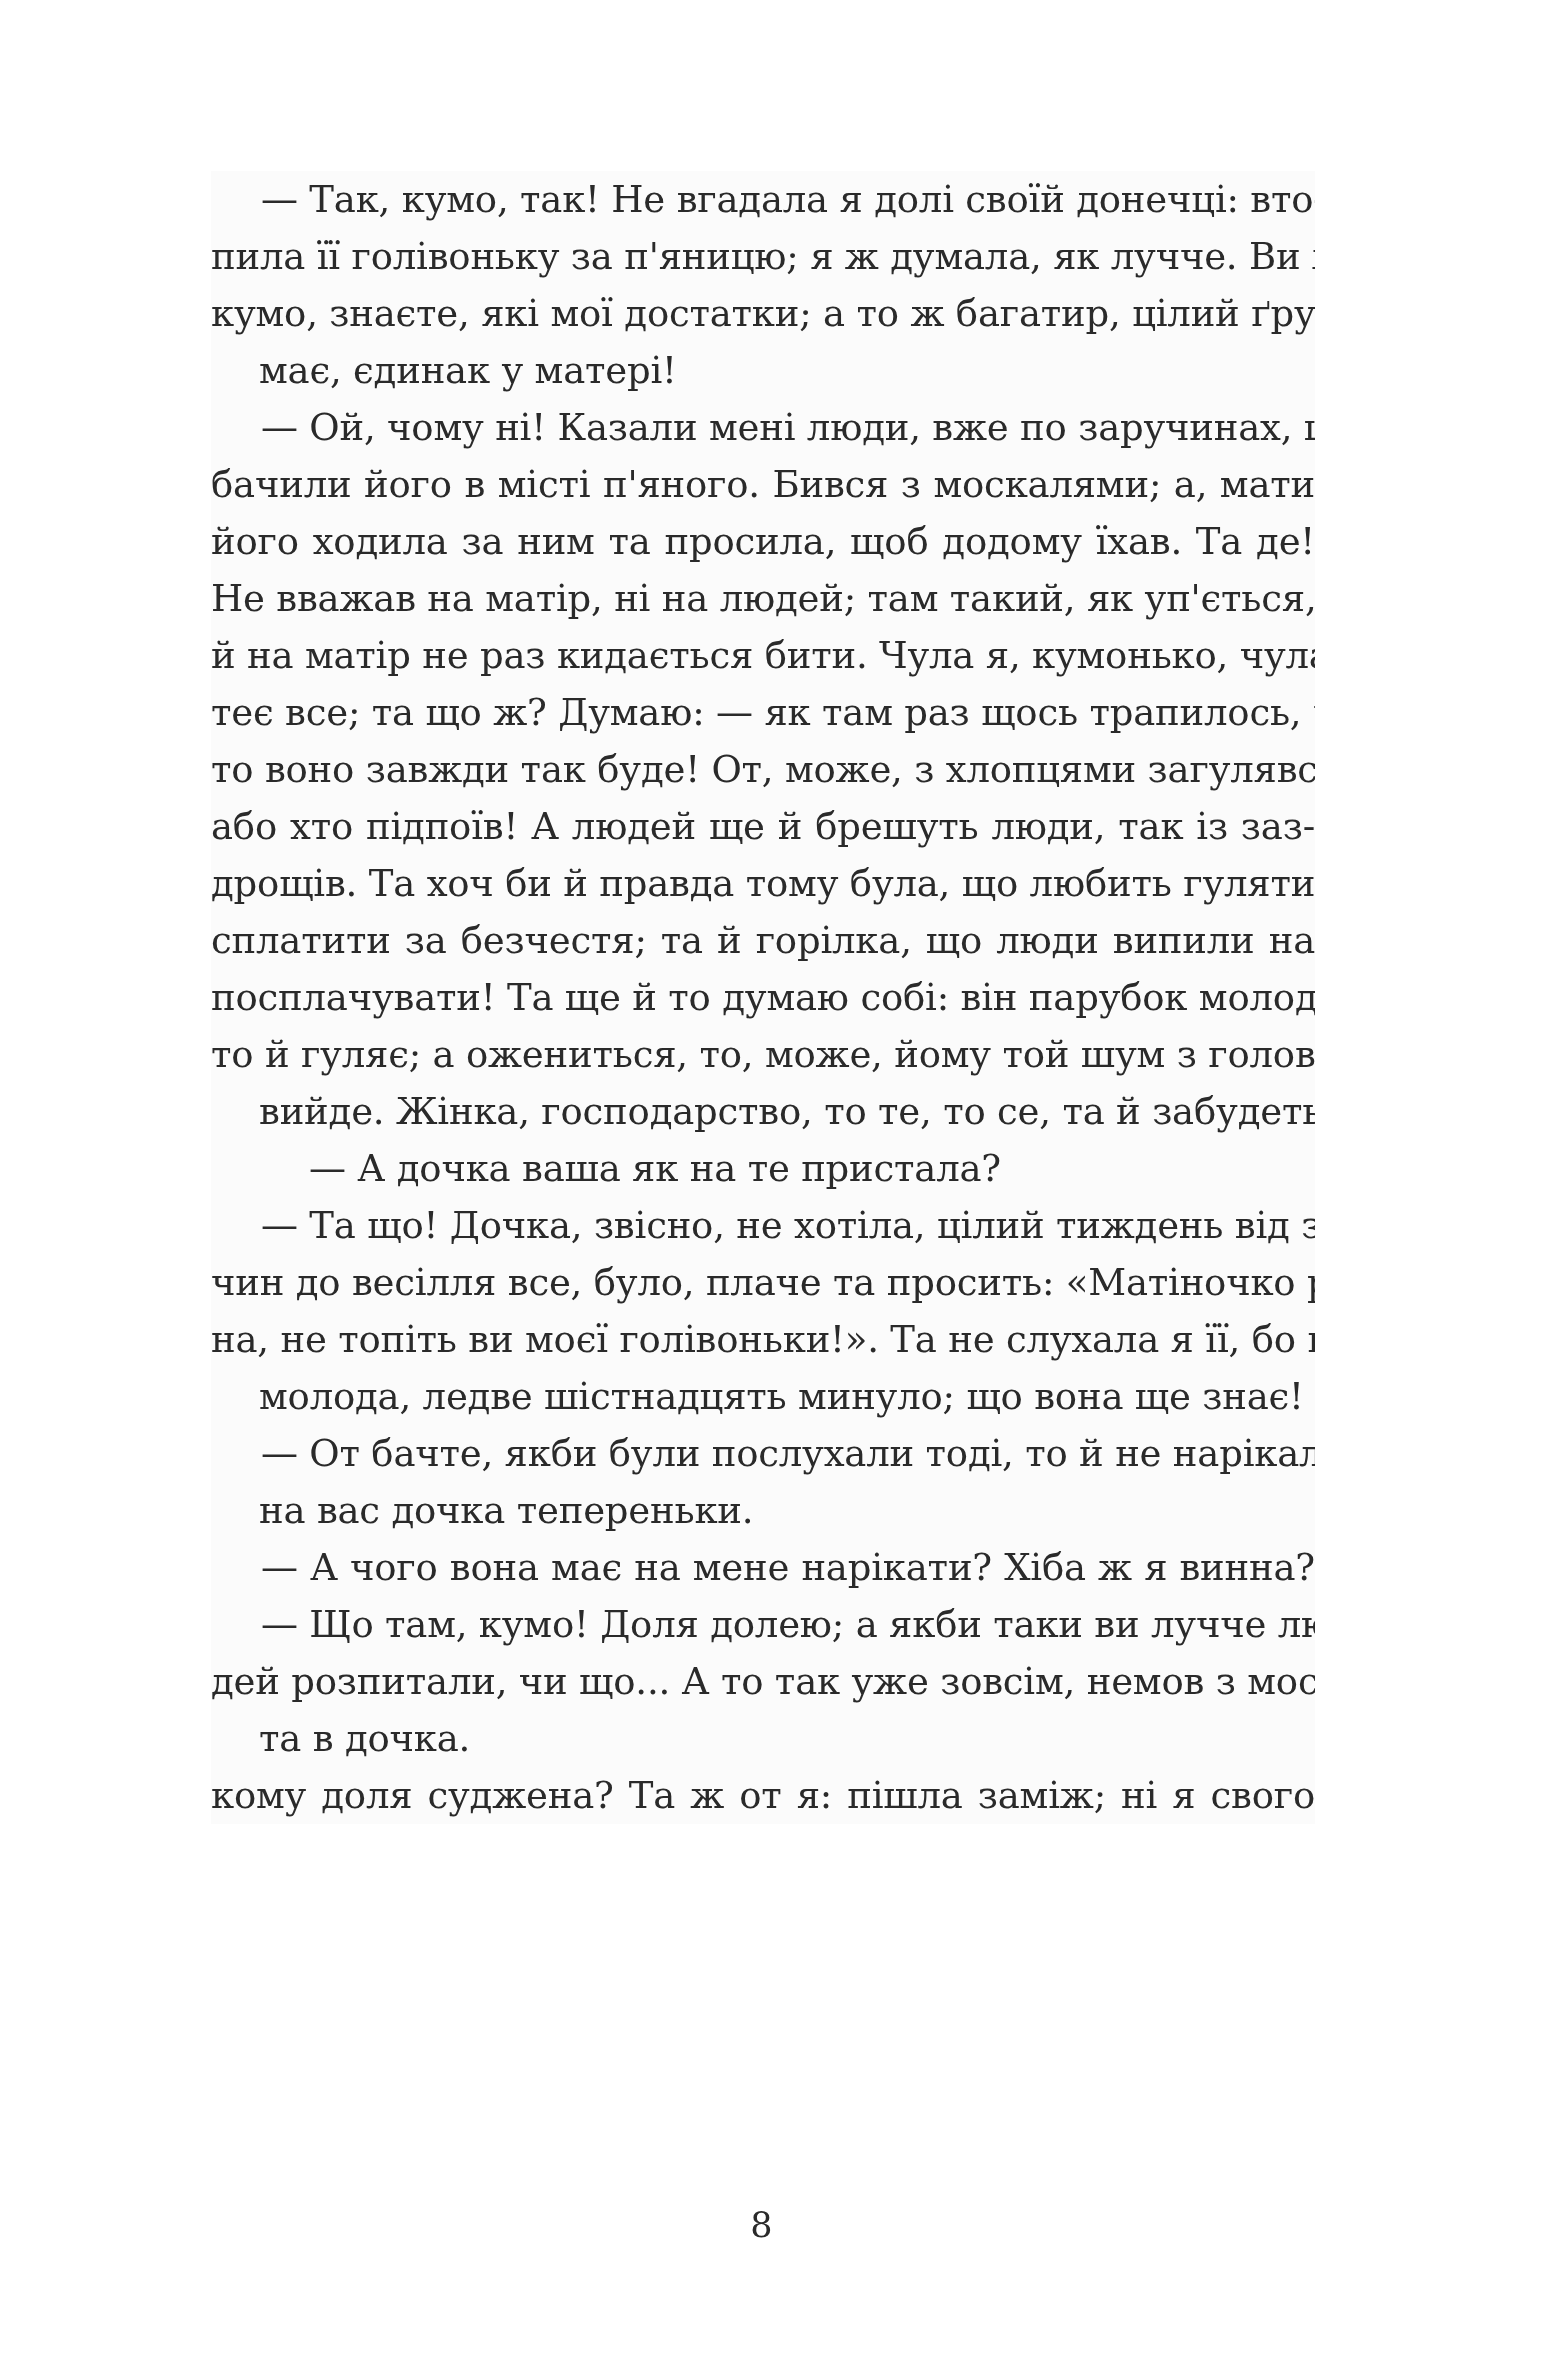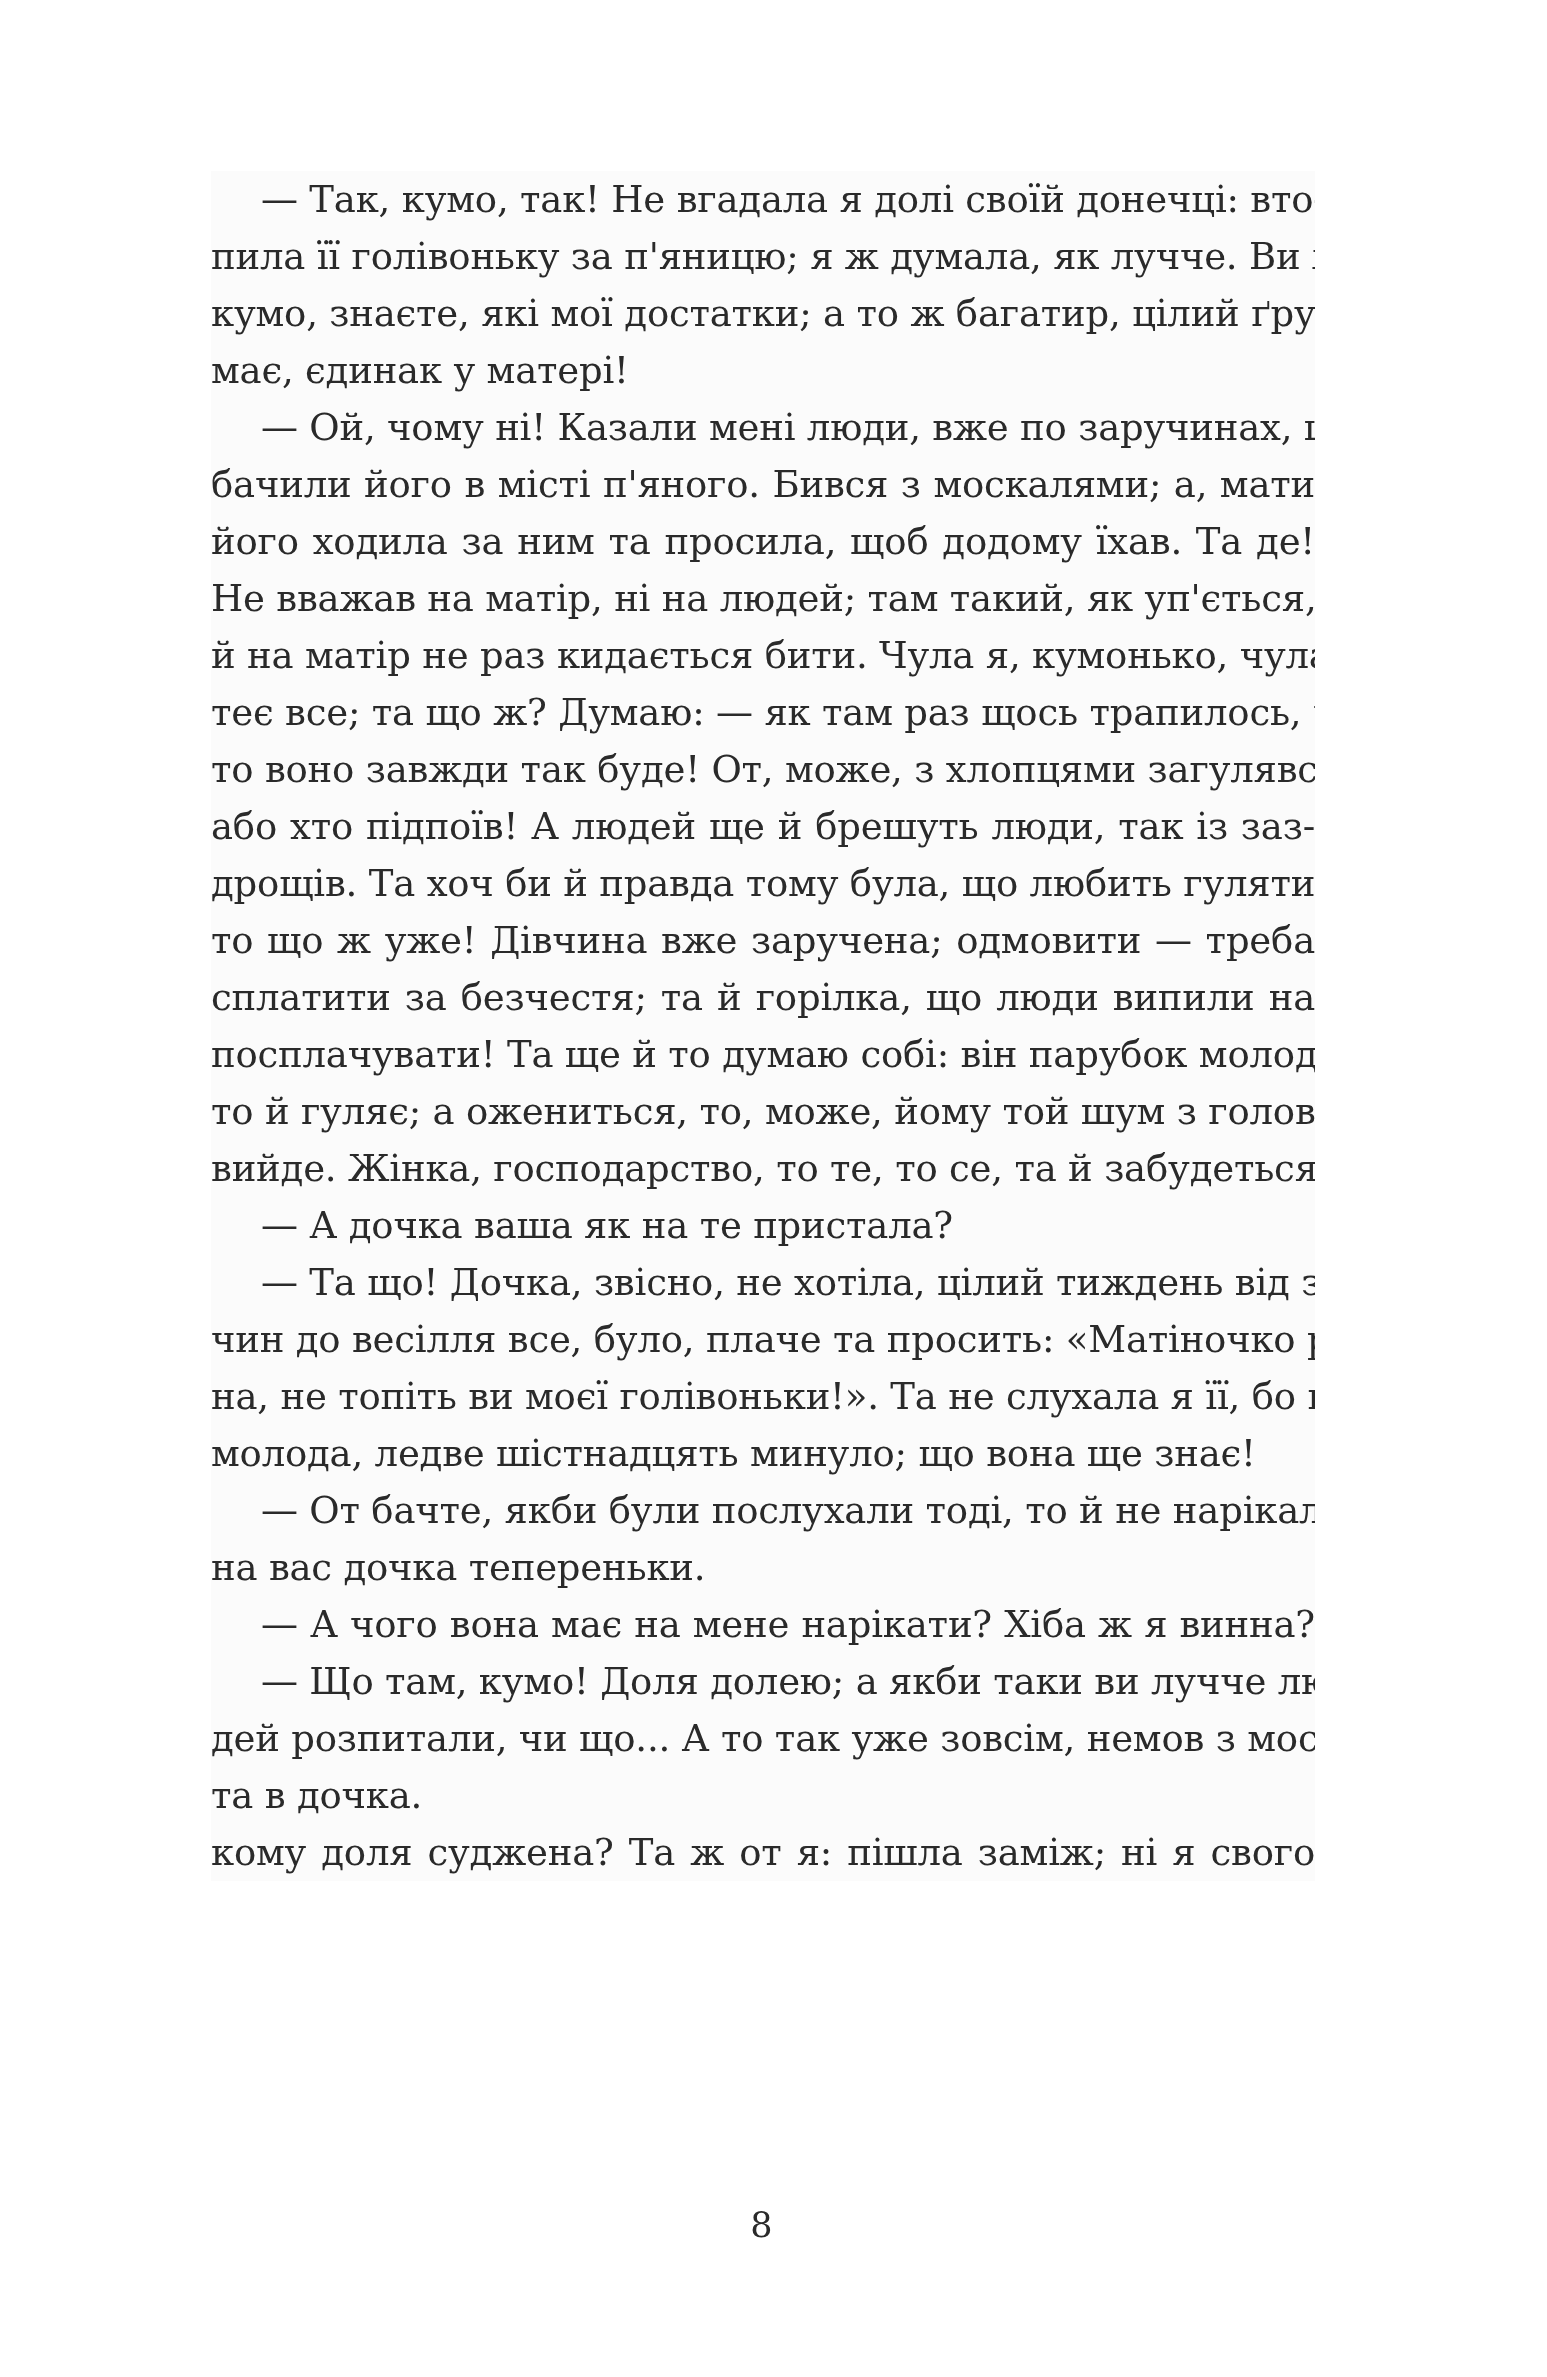--- a/index.html
+++ b/index.html
@@ -39,20 +39,21 @@
       white-space: nowrap;
       text-align: justify;
       text-align-last: justify;
       overflow: hidden;
     }
     .line.indent {
       padding-left: 50px;
     }
     .line.last {
       text-align-last: left;
+      margin-left: 48px;
     }
     .page-number {
       position: absolute;
       left: 0;
       width: 1523px;
       top: 2205px;
       text-align: center;
       font-family: "DejaVu Serif", "Liberation Serif", serif;
       font-size: 35px;
       color: #2a2a2a;
@@ -69,21 +70,20 @@
       <span class="line last">має, єдинак у матері!</span>
       <span class="line indent">— Ой, чому ні! Казали мені люди, вже по заручинах, що</span>
       <span class="line">бачили його в місті п'яного. Бився з москалями; а, мати</span>
       <span class="line">його ходила за ним та просила, щоб додому їхав. Та де!</span>
       <span class="line">Не вважав на матір, ні на людей; там такий, як уп'ється, то</span>
       <span class="line">й на матір не раз кидається бити. Чула я, кумонько, чула</span>
       <span class="line">теє все; та що ж? Думаю: — як там раз щось трапилось, чи</span>
       <span class="line">то воно завжди так буде! От, може, з хлопцями загулявся,</span>
       <span class="line">або хто підпоїв! А людей ще й брешуть люди, так із заз-</span>
       <span class="line">дрощів. Та хоч би й правда тому була, що любить гуляти,</span>
-      <span class="line">то що ж уже! Дівчина вже заручена; одмовити — треба</span>
       <span class="line">сплатити за безчестя; та й горілка, що люди випили на</span>
       <span class="line">посплачувати! Та ще й то думаю собі: він парубок молодий,</span>
       <span class="line">то й гуляє; а ожениться, то, може, йому той шум з голови</span>
       <span class="line last">вийде. Жінка, господарство, то те, то се, та й забудеться.</span>
       <span class="line indent last">— А дочка ваша як на те пристала?</span>
       <span class="line indent">— Та що! Дочка, звісно, не хотіла, цілий тиждень від зару-</span>
       <span class="line">чин до весілля все, було, плаче та просить: «Матіночко рід-</span>
       <span class="line">на, не топіть ви моєї голівоньки!». Та не слухала я її, бо вона</span>
       <span class="line last">молода, ледве шістнадцять минуло; що вона ще знає!</span>
       <span class="line indent">— От бачте, якби були послухали тоді, то й не нарікала б</span>

